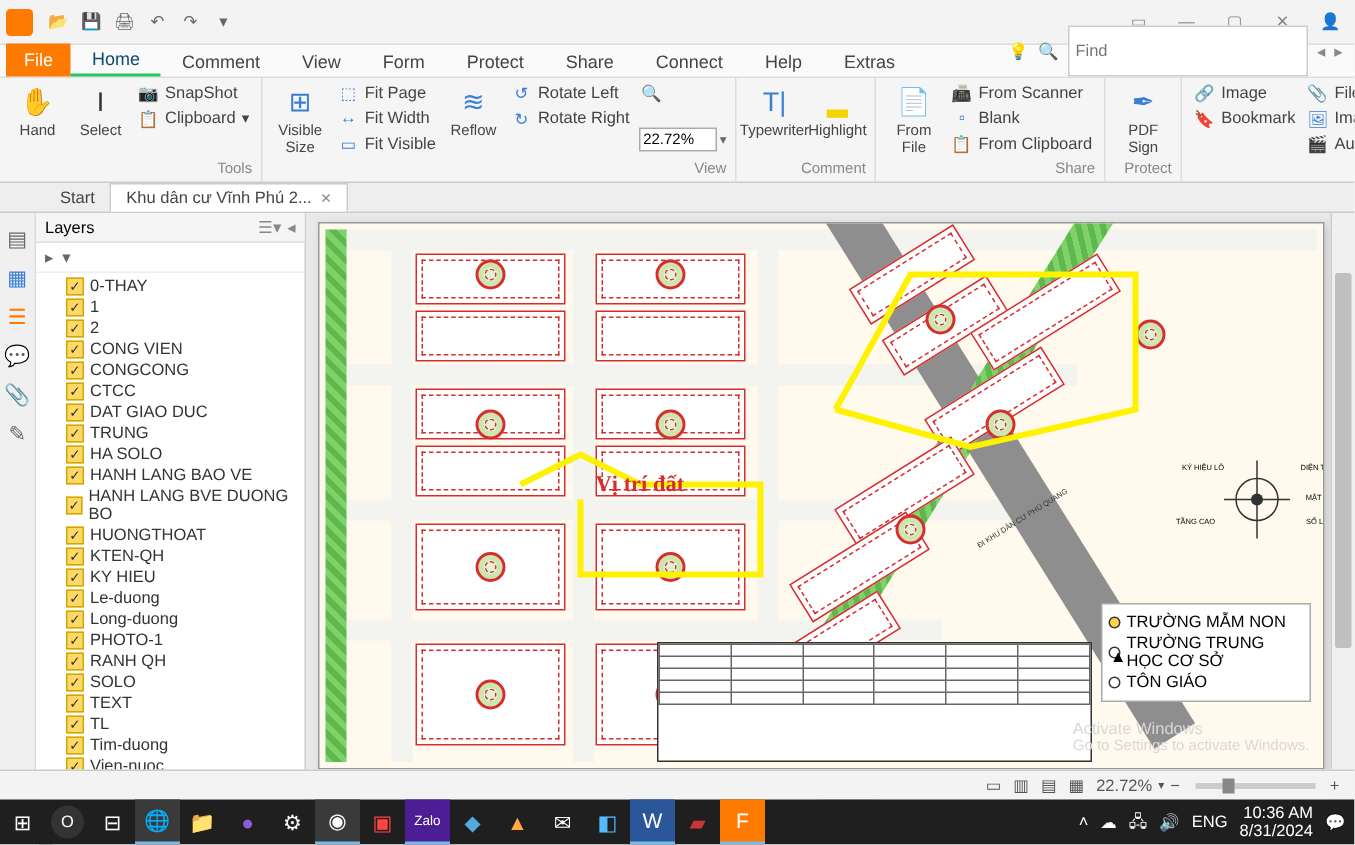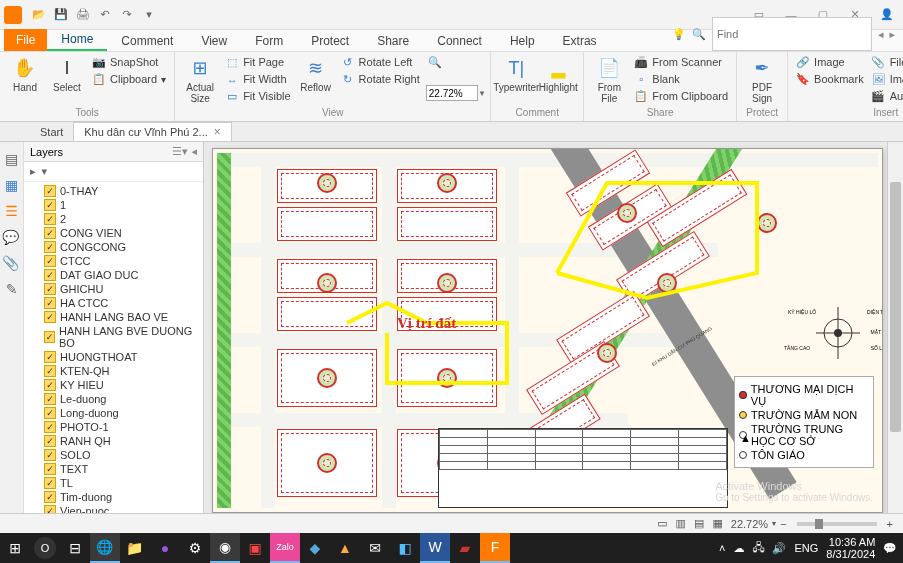--- a/index.html
+++ b/index.html
@@ -19,21 +19,21 @@
 .file-tab { background: #ff7a00; color: #fff; padding: 3px 12px; font-size: 12px; height: 22px; display: flex; align-items: center; cursor: pointer; }
 .ribbon-tab { padding: 3px 14px; color: #444; cursor: pointer; font-size: 12px; }
 .ribbon-tab.active { border-bottom: 2px solid #22c55e; color: #0c4a6e; }
 .ribbon-search { margin-left: auto; display: flex; align-items: center; gap: 6px; padding-right: 8px; }
 .search-box { border: 1px solid #ccc; height: 34px; width: 160px; padding: 0 4px; color: #888; }
 .ribbon-search .icon { color: #888; cursor: pointer; }
 
 
 .ribbon { height: 70px; background: #f5f5f5; display: flex; border-bottom: 1px solid #ccc; }
 .rgroup { border-right: 1px solid #ddd; padding: 2px 6px; display: flex; flex-direction: column; justify-content: space-between; position: relative; }
-.rgroup-label { text-align: center; color: #888; font-size: 10px; margin-top: auto; padding-bottom: 1px; }
+.rgroup-label { text-align: right; color: #888; font-size: 10px; margin-top: auto; padding-bottom: 1px; }
 .rgroup-row { display: flex; gap: 4px; align-items: flex-start; }
 .rcol { display: flex; flex-direction: column; gap: 1px; }
 .rbtn-lg { width: 38px; display: flex; flex-direction: column; align-items: center; gap: 2px; cursor: pointer; padding: 2px; }
 .rbtn-lg .ico { width: 24px; height: 24px; display: flex; align-items: center; justify-content: center; font-size: 18px; color: #3a7ed6; }
 .rbtn-lg .lbl { font-size: 10px; color: #444; text-align: center; line-height: 1.1; }
 .rbtn-sm { display: flex; align-items: center; gap: 4px; cursor: pointer; padding: 1px 2px; font-size: 10px; color: #444; white-space: nowrap; }
 .rbtn-sm .ico { width: 14px; height: 14px; display: inline-flex; align-items: center; justify-content: center; color: #3a7ed6; font-size: 11px; }
 .zoom-box { display: flex; align-items: center; gap: 2px; margin-top: 14px; }
 .zoom-input { width: 52px; height: 16px; border: 1px solid #aaa; font-size: 10px; padding: 0 2px; }
 
@@ -166,21 +166,21 @@
         <div class="rbtn-sm"><span class="ico">📋</span><span>Clipboard</span> ▾</div>
       </div>
     </div>
     <div class="rgroup-label">Tools</div>
   </div>
 
   <div class="rgroup">
     <div class="rgroup-row">
       <div class="rbtn-lg">
         <span class="ico">⊞</span>
-        <span class="lbl" style="white-space:pre">Actual
+        <span class="lbl" style="white-space:pre">Visible
 Size</span>
       </div>
       <div class="rcol">
         <div class="rbtn-sm">
             <span class="ico">⬚</span>
             <span>Fit Page</span>
           </div>
         <div class="rbtn-sm">
             <span class="ico">↔</span>
             <span>Fit Width</span>
@@ -356,25 +356,25 @@
           <div class="layer-item">
             <span class="chk">✓</span>
             <span>CTCC</span>
           </div>
           <div class="layer-item">
             <span class="chk">✓</span>
             <span>DAT GIAO DUC</span>
           </div>
           <div class="layer-item">
             <span class="chk">✓</span>
-            <span>GHICHU</span>
-          </div>
-          <div class="layer-item">
-            <span class="chk">✓</span>
-            <span>HA CTCC</span>
+            <span>TRUNG</span>
+          </div>
+          <div class="layer-item">
+            <span class="chk">✓</span>
+            <span>HA SOLO</span>
           </div>
           <div class="layer-item">
             <span class="chk">✓</span>
             <span>HANH LANG BAO VE</span>
           </div>
           <div class="layer-item">
             <span class="chk">✓</span>
             <span>HANH LANG BVE DUONG BO</span>
           </div>
           <div class="layer-item">
@@ -502,24 +502,20 @@
             </svg>
           <div style="position:absolute;left:-20px;top:6px;font-size:5px">KÝ HIỆU LÔ</div>
           <div style="position:absolute;right:-24px;top:6px;font-size:5px">DIỆN TÍCH</div>
           <div style="position:absolute;right:-18px;top:42px;font-size:5px">SỐ LÔ</div>
           <div style="position:absolute;left:-24px;top:42px;font-size:5px">TẦNG CAO</div>
           <div style="position:absolute;right:-50px;top:26px;font-size:5px">MẬT ĐỘ XÂY DỰNG</div>
         </div>
 
         <div class="legend-box" id="legend-box">
             <div class="legend-row">
-              <span class="legend-dot" style="background:#d62d2d;"></span>
-              <span>THƯƠNG MẠI DỊCH VỤ</span>
-            </div>
-            <div class="legend-row">
               <span class="legend-dot" style="background:#ffd24a;"></span>
               <span>TRƯỜNG MẪM NON</span>
             </div>
             <div class="legend-row">
               <span class="legend-dot" style="background:none;">▲</span>
               <span>TRƯỜNG TRUNG HỌC CƠ SỞ</span>
             </div>
             <div class="legend-row">
               <span class="legend-dot" style="background:none;"></span>
               <span>TÔN GIÁO</span>
@@ -620,21 +616,21 @@
   <div class="titem">
       <span class="tcircle">O</span>
     </div>
   <div class="titem">⊟</div>
   <div class="titem active">🌐</div>
   <div class="titem">📁</div>
   <div class="titem" style="color:#8e5bd6">●</div>
   <div class="titem">⚙</div>
   <div class="titem active">◉</div>
   <div class="titem" style="color:#f44">▣</div>
-  <div class="titem active" style="background:#ec4899;font-size:9px">Zalo</div>
+  <div class="titem active" style="background:#4c1d95;font-size:9px">Zalo</div>
   <div class="titem" style="color:#5ad">◆</div>
   <div class="titem" style="color:#fa4">▲</div>
   <div class="titem">✉</div>
   <div class="titem" style="color:#5bf">◧</div>
   <div class="titem active" style="background:#2b579a">W</div>
   <div class="titem" style="color:#c33">▰</div>
   <div class="titem active" style="background:#ff7a00">F</div>
   <div class="tray">
     <span>˄</span>
     <span>☁</span>

